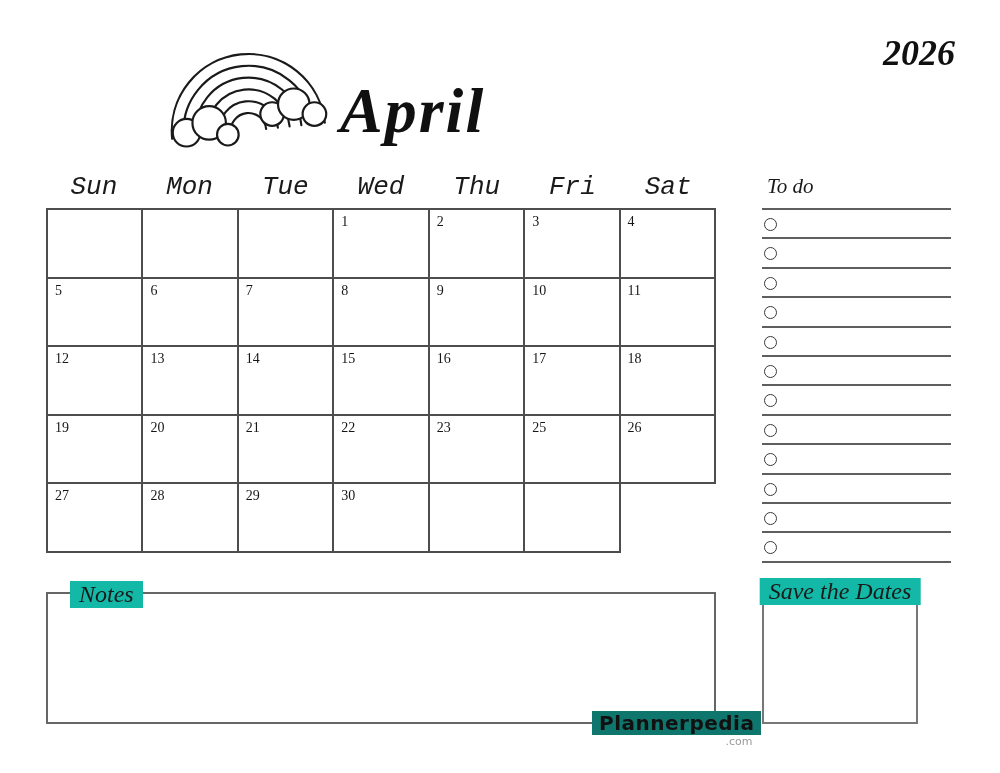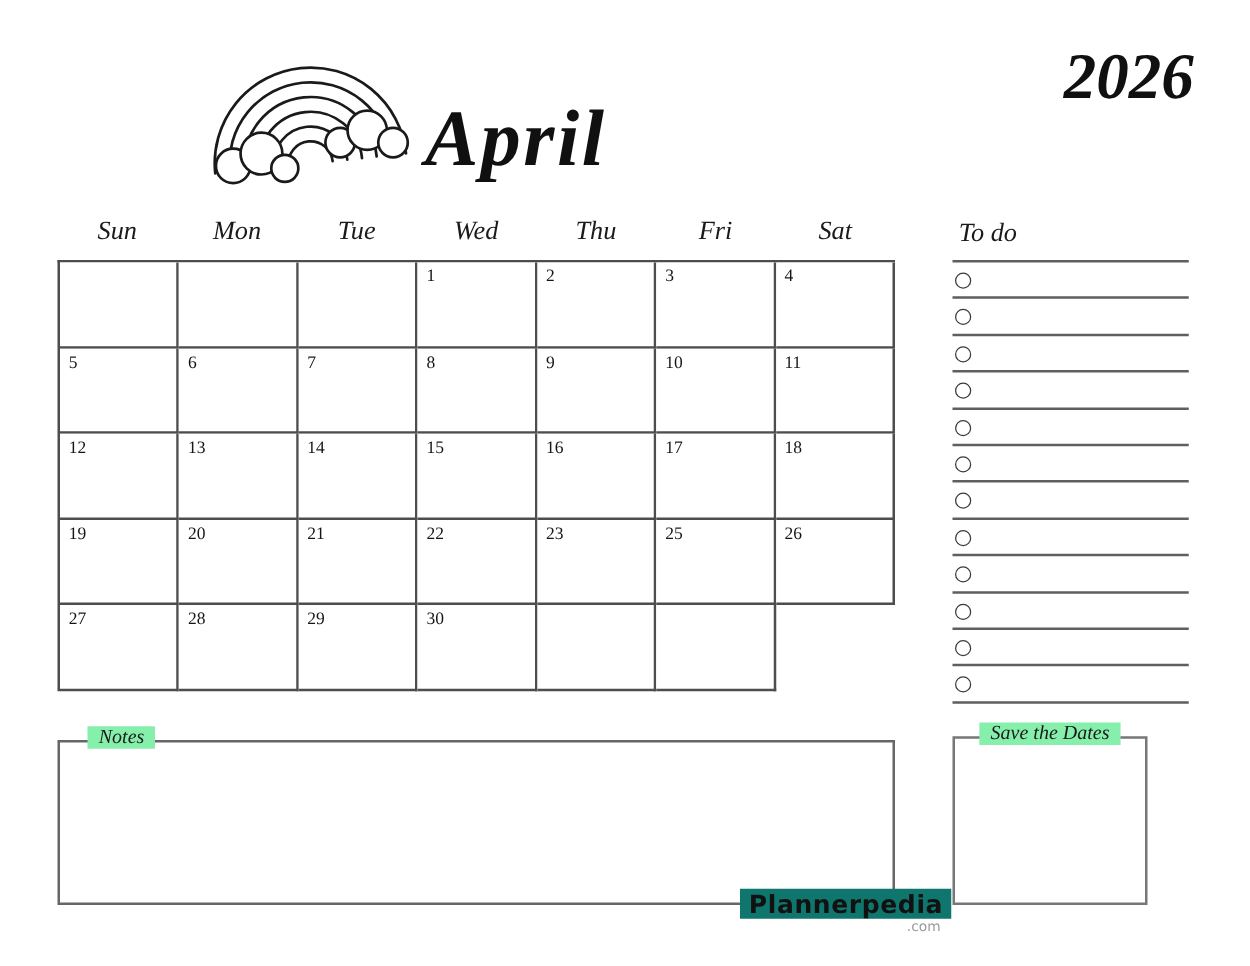--- a/index.html
+++ b/index.html
@@ -7,26 +7,26 @@
   .page { position: relative; width: 1000px; height: 773px; background: #ffffff;
           font-family: "DejaVu Sans", sans-serif; color: #151515; }
 
   .hand { font-family: cursive; }
 
   
   .rainbow { position: absolute; left: 158px; top: 24px; width: 182px; height: 124px; }
   .month-title { position: absolute; left: 340px; top: 46px; font-size: 64px;
                  font-weight: bold; font-style: italic; letter-spacing: 2px; color: #101010; margin-top: 28px; }
   .year-label { position: absolute; left: 790px; top: 32px; width: 165px; text-align: right;
-                font-size: 52px; font-weight: bold; font-style: italic; color: #101010; }
+                font-size: 36px; font-weight: bold; font-style: italic; color: #101010; }
 
   
   .day-headers { position: absolute; left: 46px; top: 172px; width: 670px; height: 32px;
                  display: grid; grid-template-columns: repeat(7, 1fr); }
-  .day-header { text-align: center; font-size: 21px; font-style: italic; color: #1a1a1a; }
+  .day-header { text-align: center; font-size: 26px; font-style: italic; color: #1a1a1a; font-family: Liberation Mono, monospace; }
 
   
   .calendar-grid { position: absolute; left: 46px; top: 208px; width: 670px; height: 345px;
                    display: grid; grid-template-columns: repeat(7, 1fr);
                    grid-template-rows: repeat(5, 1fr);
                    border-top: 2px solid #4d4d4d; border-left: 2px solid #4d4d4d; }
   .calendar-cell { border-right: 2px solid #4d4d4d; border-bottom: 2px solid #4d4d4d;
                    background: #ffffff; }
   .date-number { display: block; padding: 4px 0 0 7px; font-size: 14px; color: #161616;
                  font-family: cursive; }
@@ -38,22 +38,22 @@
                border-top: 2px solid #5f5f5f; }
   .todo-row { position: relative; height: 29.4px; border-bottom: 2px solid #5f5f5f; }
   .todo-circle { position: absolute; left: 2px; top: 8px; width: 13px; height: 13px;
                  border: 1.6px solid #3a3a3a; border-radius: 50%; background: #ffffff; }
 
   
   .notes-box { position: absolute; left: 46px; top: 592px; width: 670px; height: 132px;
                border: 2px solid #666666; background: #ffffff; }
   .save-box { position: absolute; left: 762px; top: 589px; width: 156px; height: 135px;
               border: 2px solid #777777; background: #ffffff; }
-  .box-label { position: absolute; top: -13px; background: #86efac; padding: 0 9px;
-               font-size: 16px; font-style: italic; color: #1a1a1a; font-family: cursive;
+  .box-label { position: absolute; top: -13px; background: #14b8a6; padding: 0 9px;
+               font-size: 24px; font-style: italic; color: #1a1a1a; font-family: cursive;
                white-space: nowrap; }
   .notes-label { left: 22px; }
   .save-label { left: 50%; transform: translateX(-50%); }
 
   
   .brand { position: absolute; left: 592px; top: 711px; text-align: right; }
   .brand-name { display: inline-block; background: #0f766e; padding: 0 7px;
                 font-size: 20px; font-weight: bold; letter-spacing: 0.5px; color: #111111;
                 font-family: "DejaVu Sans", sans-serif; }
   .brand-domain { margin-top: 0px; padding-right: 9px; font-size: 11px; color: #9a9a9a; }

